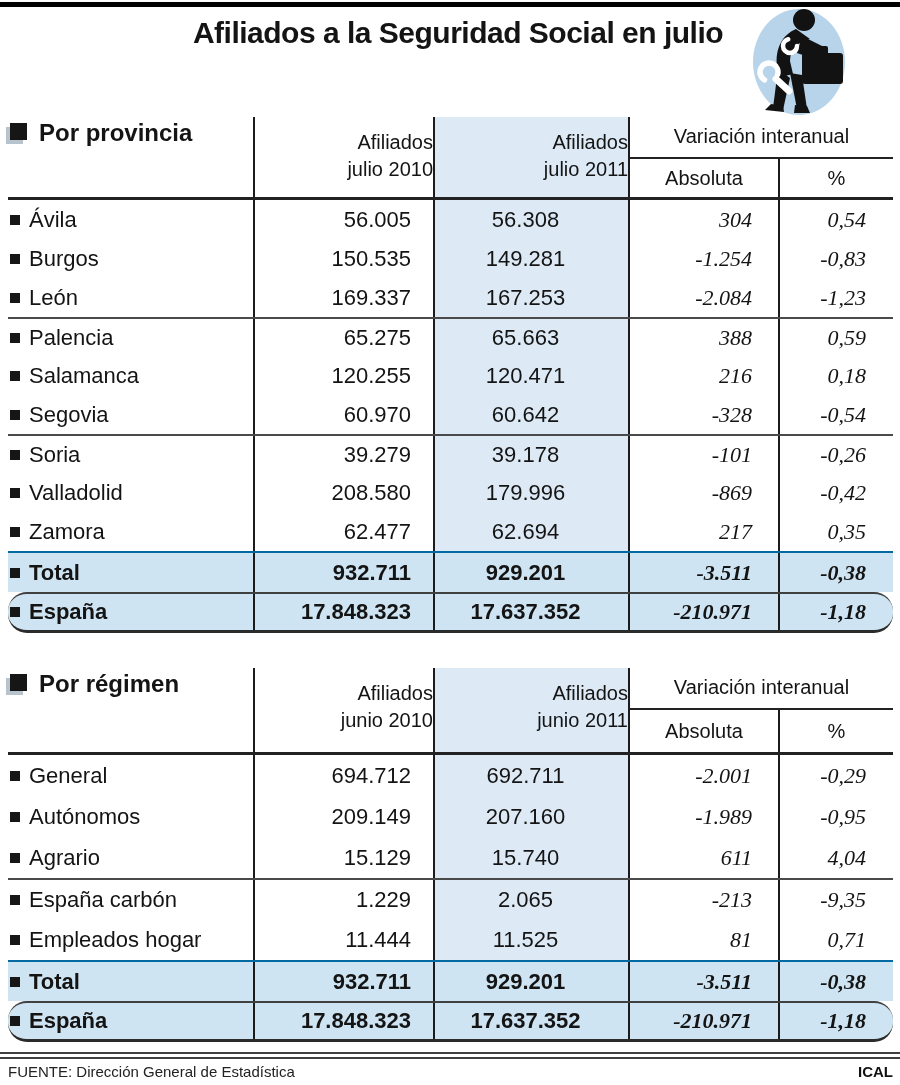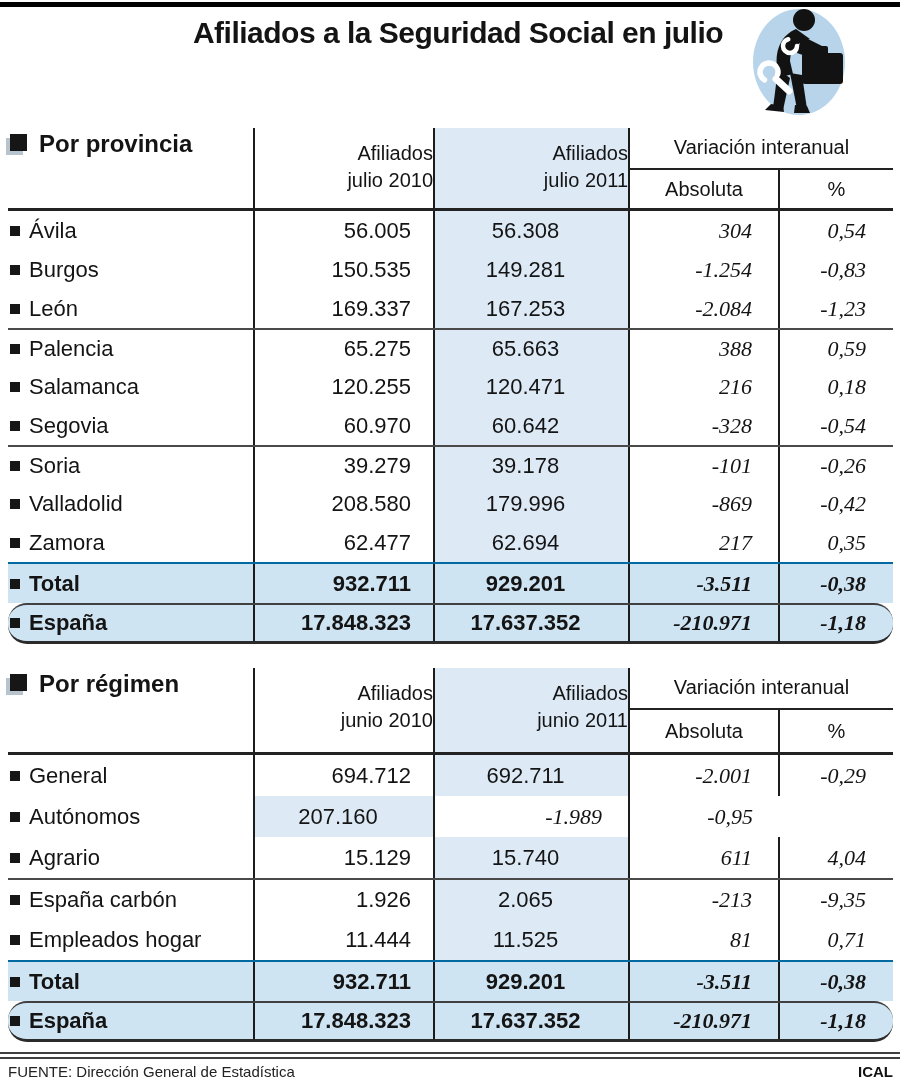--- a/index.html
+++ b/index.html
@@ -6,21 +6,21 @@
   html,body { width:900px; height:1085px; background:#fff; }
   body { font-family:"Liberation Sans","DejaVu Sans",sans-serif; color:#141414; position:relative; }
   .canvas { position:relative; width:900px; height:1085px; overflow:hidden; }
 
   .top-bar { position:absolute; top:2px; left:0; width:900px; height:5px; background:#000; }
   .title { position:absolute; top:16px; left:458px; transform:translateX(-50%);
            font-size:30px; font-weight:bold; white-space:nowrap; letter-spacing:-0.5px; }
   .badge { position:absolute; top:5px; left:740px; width:120px; height:114px; }
 
   .tbl { position:absolute; left:8px; width:885px; }
-  .t1 { top:128px; }
+  .t1 { top:117px; }
   .t2 { top:668px; }
 
   .thead { display:grid; grid-template-columns:247px 180px 195px 263px; border-bottom:3px solid #222; }
   .t1 .thead { height:83px; }
   .t2 .thead { height:87px; }
   .hc { border-right:2px solid #1c1c1c; }
   .section-head { padding-top:2px; font-size:24px; font-weight:bold; display:flex; align-items:flex-start; }
   .sq { display:inline-block; width:17px; height:17px; background:#161616;
         box-shadow:-4px 4px 0 #b7c4ce; margin:4px 12px 0 2px; flex:none; }
   .colhead { text-align:right; font-size:20px; padding-top:12px; line-height:27px; }
@@ -256,40 +256,41 @@
         <div class="cell n a">694.712</div>
         <div class="cell n b hl">692.711</div>
         <div class="cell n v abs">-2.001</div>
         <div class="cell n v pct">-0,29</div>
       </div>
       <div class="row">
         <div class="cell lbl">
             <span class="bq"></span>
             <span>Autónomos</span>
           </div>
+        <div class="cell n a">209.149</div>
         <div class="cell n b hl">207.160</div>
         <div class="cell n v abs">-1.989</div>
         <div class="cell n v pct">-0,95</div>
       </div>
       <div class="row">
         <div class="cell lbl">
             <span class="bq"></span>
             <span>Agrario</span>
           </div>
         <div class="cell n a">15.129</div>
         <div class="cell n b hl">15.740</div>
         <div class="cell n v abs">611</div>
         <div class="cell n v pct">4,04</div>
       </div>
       <div class="row group-start">
         <div class="cell lbl">
             <span class="bq"></span>
             <span>España carbón</span>
           </div>
-        <div class="cell n a">1.926</div>
+        <div class="cell n a">1.229</div>
         <div class="cell n b hl">2.065</div>
         <div class="cell n v abs">-213</div>
         <div class="cell n v pct">-9,35</div>
       </div>
       <div class="row">
         <div class="cell lbl">
             <span class="bq"></span>
             <span>Empleados hogar</span>
           </div>
         <div class="cell n a">11.444</div>

